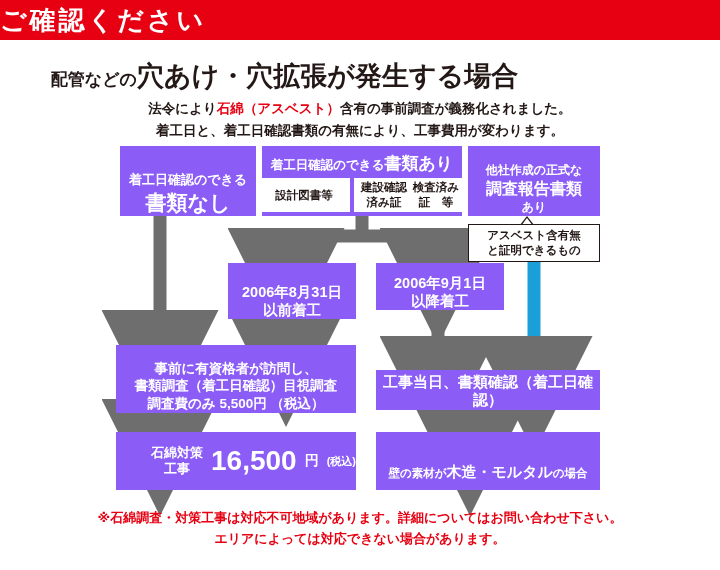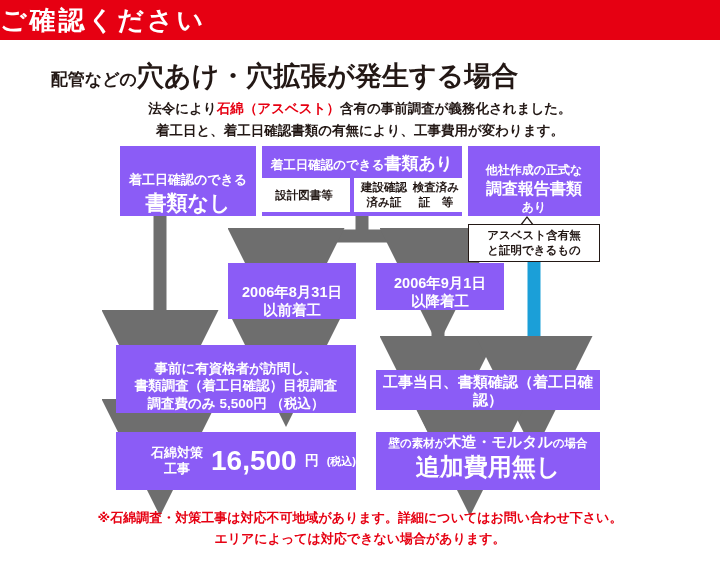--- a/index.html
+++ b/index.html
@@ -239,21 +239,20 @@
     </span>
     <span class="amt">16,500</span>
     <span class="yen">円</span>
     <span class="tax">(税込)</span>
   </div>
 
   <div class="box" id="box-free">
     <span class="l1">
       <span>壁の素材が</span><span class="em">木造・モルタル</span><span>の場合</span>
     </span>
-    <span class="l2">追加費用無し</span>
   </div>
 
   <div class="note">
     <span>※石綿調査・対策工事は対応不可地域があります。詳細についてはお問い合わせ下さい。</span>
     <span class="l2">エリアによっては対応できない場合があります。</span>
   </div>
 
 </div>
 
 </body></html>

